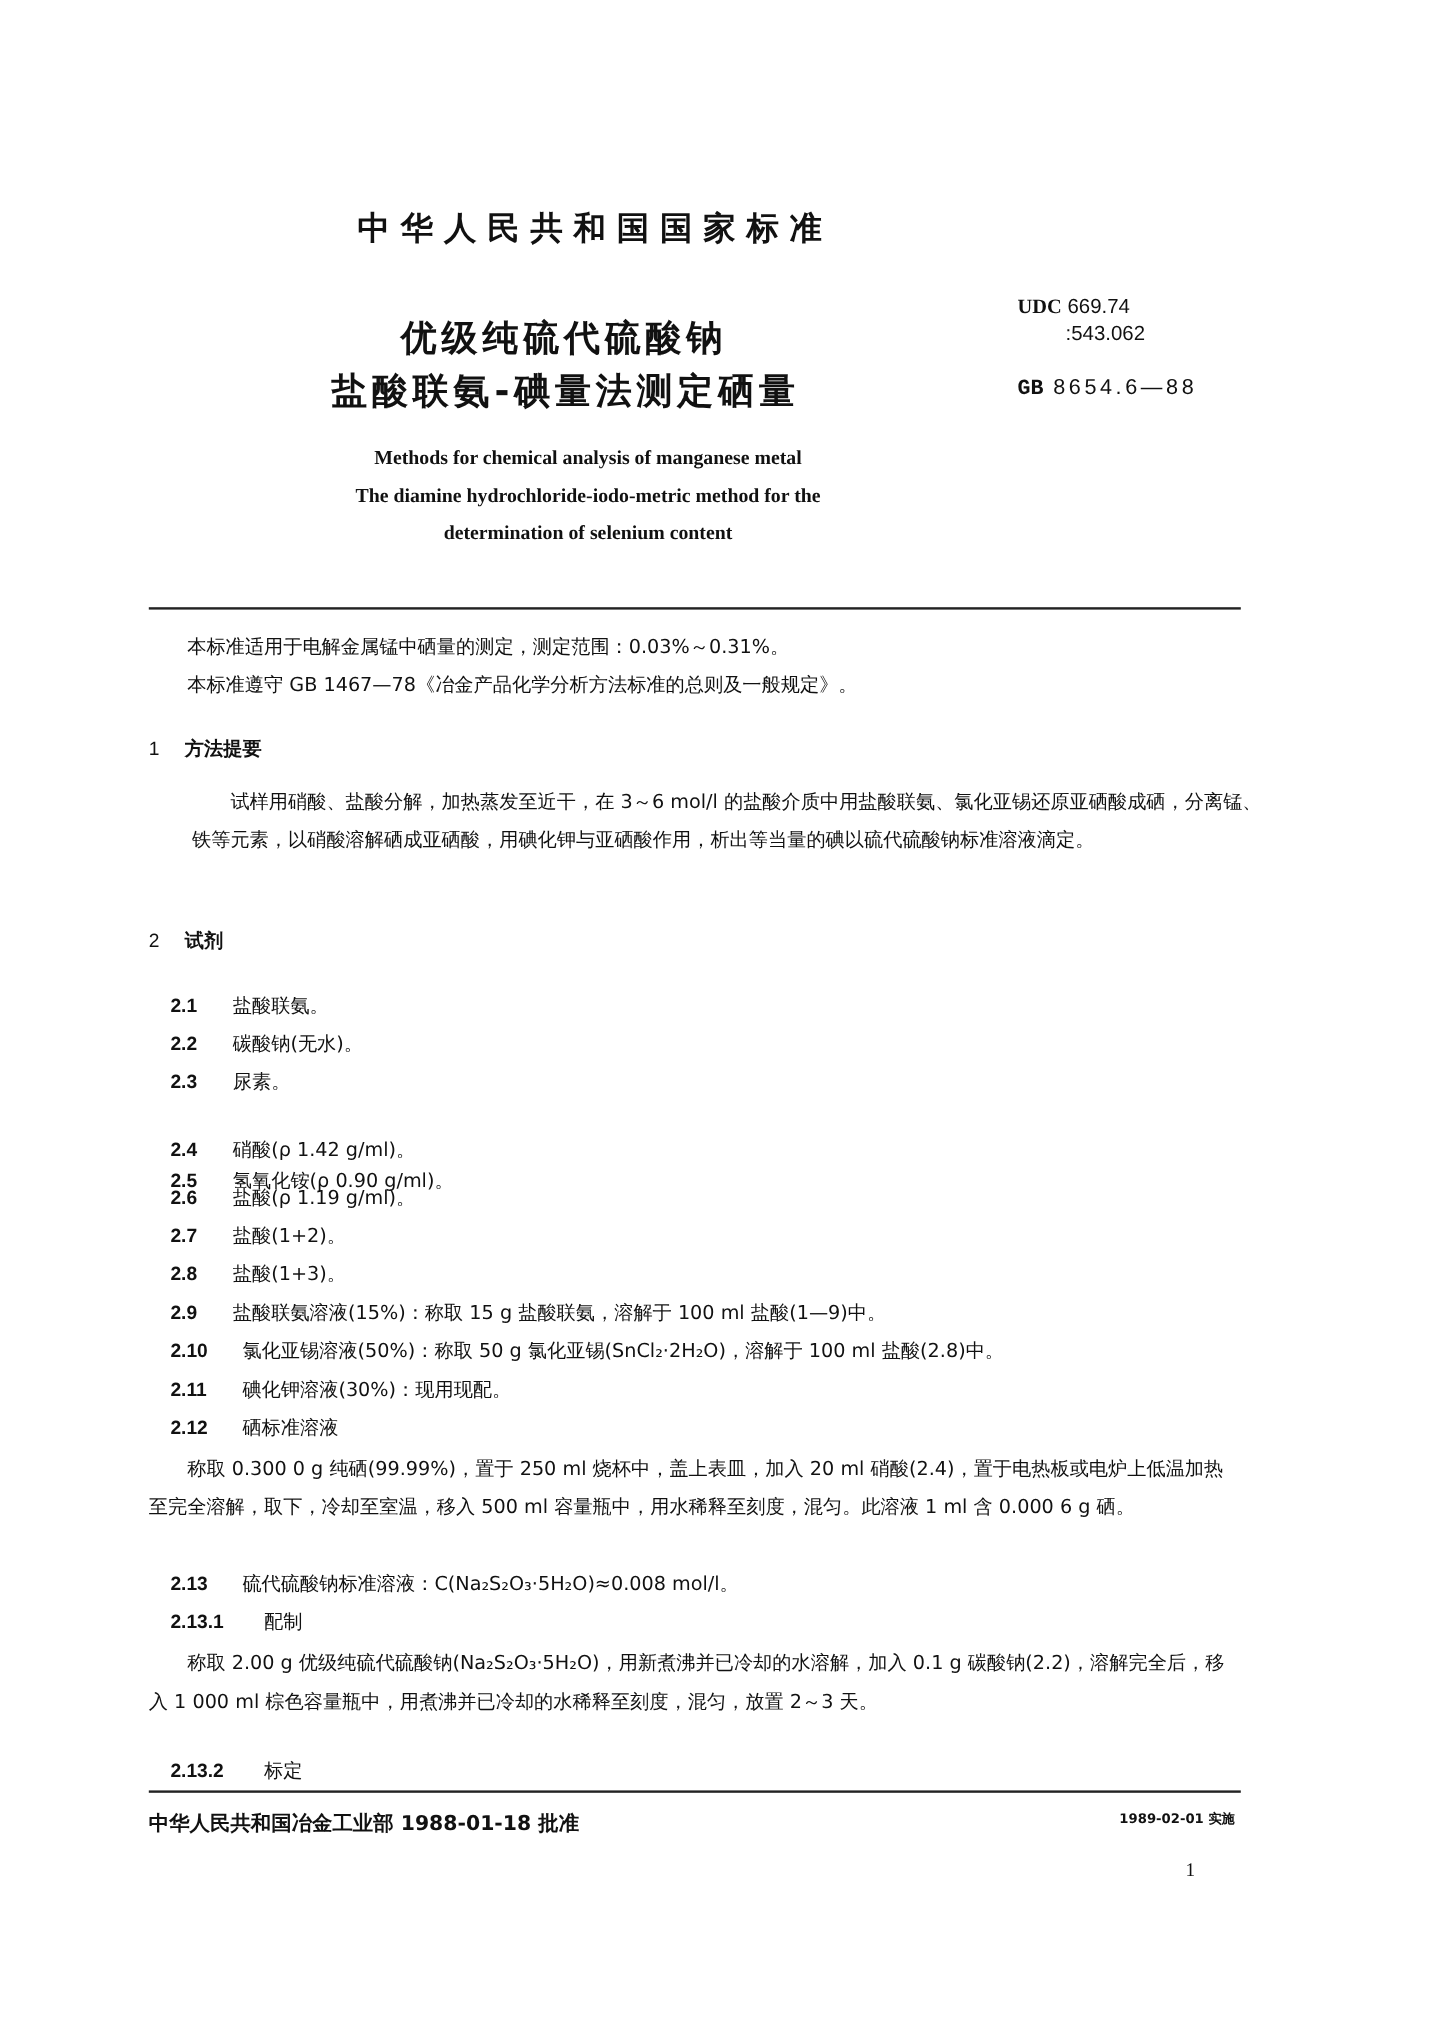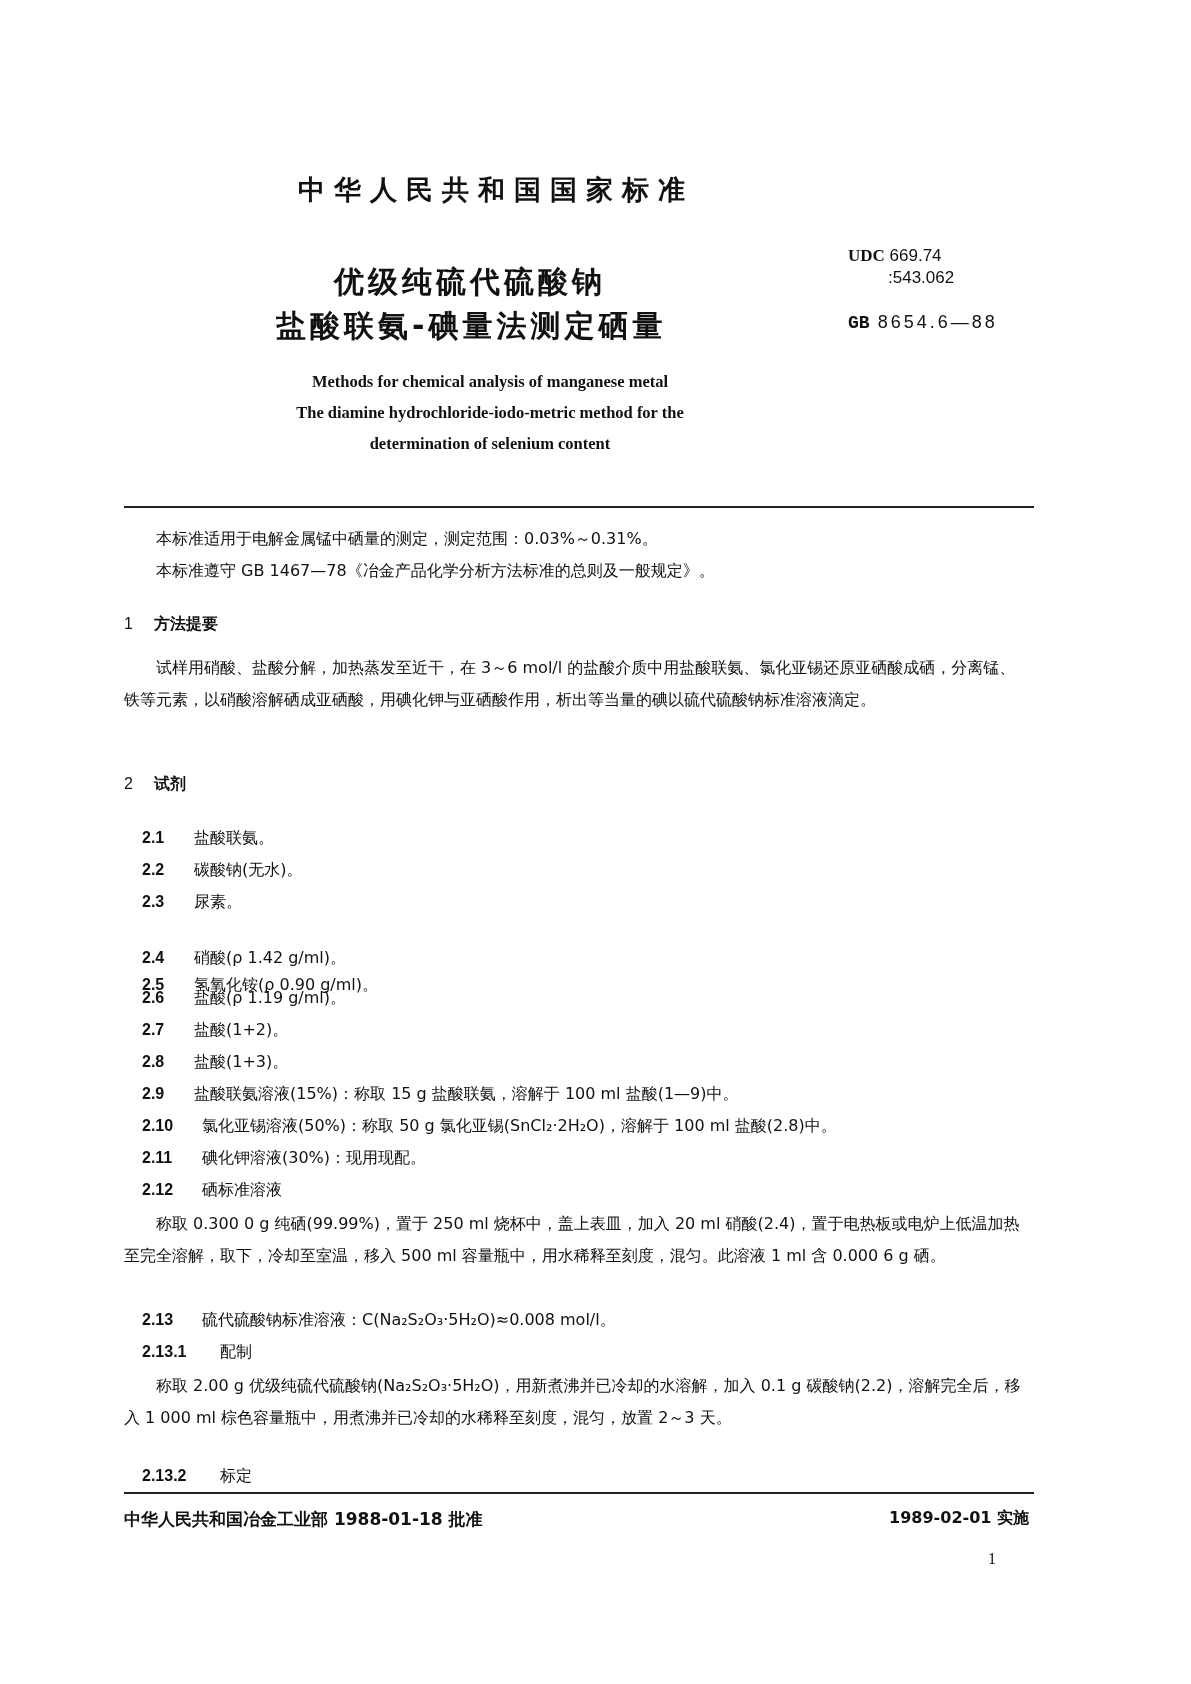--- a/index.html
+++ b/index.html
@@ -19,21 +19,21 @@
     .en3 { top: 434px; }
     .rule { position: absolute; left: 124px; width: 910px; height: 2px; background: #222; }
     .rule-top { top: 506px; }
     .rule-bottom { top: 1492px; }
     .p { font-size: 16px; font-family: "DejaVu Sans", sans-serif; }
     .heading { font-size: 16px; font-weight: bold; }
     .num { font-family: "Liberation Sans", sans-serif; font-weight: bold; display: inline-block; }
     .body-para { position: absolute; left: 124px; width: 906px; font-size: 16px; line-height: 32px; white-space: normal; }
     .body-para .indent { display: inline-block; width: 32px; }
     .footer-left { left: 124px; top: 1508px; font-size: 17px; font-weight: bold; }
-    .footer-right { right: 162px; top: 1508px; font-size: 16px; font-weight: bold; }
+    .footer-right { right: 162px; top: 1508px; font-size: 11px; font-weight: bold; }
     .page-num { right: 195px; top: 1550px; font-size: 16px; font-family: "Liberation Serif", serif; }
   </style>
 </head>
 <body>
 
 <div class="abs national">中华人民共和国国家标准</div>
 <div class="abs title1">优级纯硫代硫酸钠</div>
 <div class="abs title2">盐酸联氨-碘量法测定硒量</div>
 
 <div class="abs udc1"><b>UDC</b> <span>669.74</span></div>
@@ -45,21 +45,21 @@
 <div class="abs en en3">determination of selenium content</div>
 
 <div class="rule rule-top"></div>
 
 <div class="abs p" style="left:156px; top:529px;">本标准适用于电解金属锰中硒量的测定，测定范围：0.03%～0.31%。</div>
 <div class="abs p" style="left:156px; top:561px;">本标准遵守 GB 1467—78《冶金产品化学分析方法标准的总则及一般规定》。</div>
 
 <div class="abs heading" style="left:124px; top:614px;">
   <span class="num" style="font-weight:normal; width:30px;">1</span><span>方法提要</span>
 </div>
-<div class="body-para" style="top:652px;"><span class="indent"></span><span>试样用硝酸、盐酸分解，加热蒸发至近干，在 3～6 mol/l 的盐酸介质中用盐酸联氨、氯化亚锡还原亚硒酸成硒，分离锰、铁等元素，以硝酸溶解硒成亚硒酸，用碘化钾与亚硒酸作用，析出等当量的碘以硫代硫酸钠标准溶液滴定。</span></div>
+<div class="body-para" style="top:652px;margin-left:36px;"><span class="indent"></span><span>试样用硝酸、盐酸分解，加热蒸发至近干，在 3～6 mol/l 的盐酸介质中用盐酸联氨、氯化亚锡还原亚硒酸成硒，分离锰、铁等元素，以硝酸溶解硒成亚硒酸，用碘化钾与亚硒酸作用，析出等当量的碘以硫代硫酸钠标准溶液滴定。</span></div>
 
 <div class="abs heading" style="left:124px; top:774px;">
   <span class="num" style="font-weight:normal; width:30px;">2</span><span>试剂</span>
 </div>
 
 <div class="abs p" style="left:142px; top:828px;"><span class="num" style="width:52px;">2.1</span><span>盐酸联氨。</span></div>
 <div class="abs p" style="left:142px; top:860px;"><span class="num" style="width:52px;">2.2</span><span>碳酸钠(无水)。</span></div>
 <div class="abs p" style="left:142px; top:892px;"><span class="num" style="width:52px;">2.3</span><span>尿素。</span></div>
 <div class="abs p" style="left:142px; top:924px;margin-top:24px;"><span class="num" style="width:52px;">2.4</span><span>硝酸(ρ 1.42 g/ml)。</span></div>
 <div class="abs p" style="left:142px; top:956px;"><span class="num" style="width:52px;margin-top:20px;">2.5</span><span>氢氧化铵(ρ 0.90 g/ml)。</span></div>

